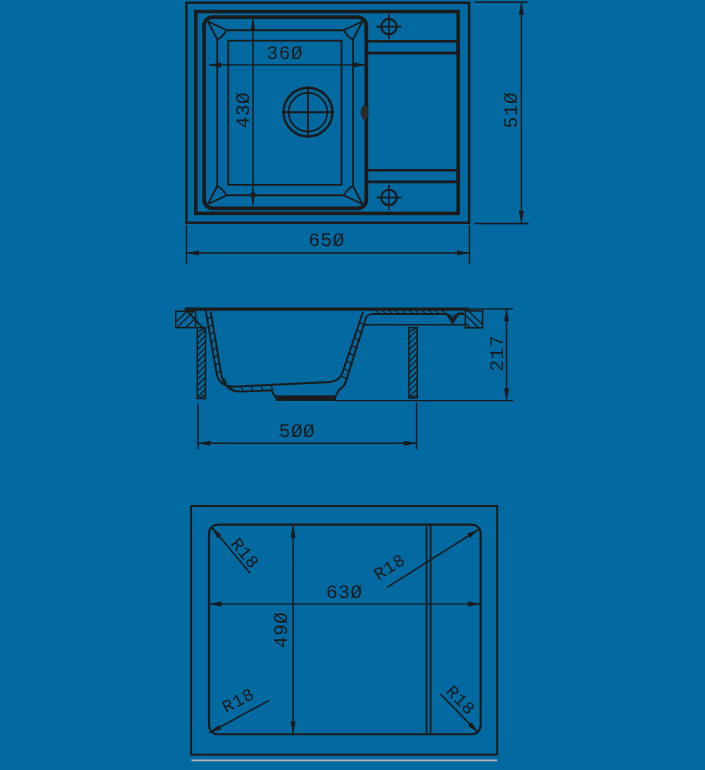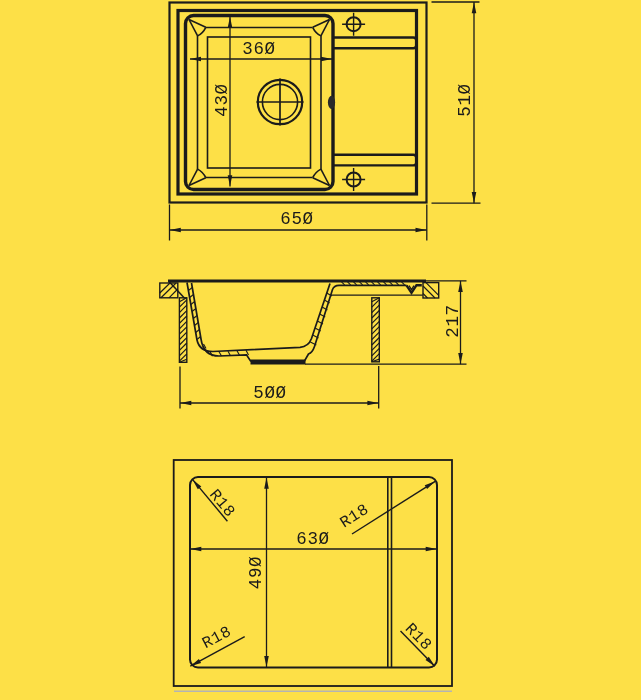--- a/index.html
+++ b/index.html
@@ -1,16 +1,16 @@
 <!DOCTYPE html>
 <html><head>
 <meta charset="utf-8">
 <style>
 html,body{margin:0;padding:0;background:#ffffff;}
-.page{width:641px;height:700px;position:relative;background:#fde047;overflow:hidden;}
+.page{width:641px;height:700px;position:relative;background:#0369a1;overflow:hidden;}
 svg{filter:blur(0.3px);}
 text{font-family:"Liberation Mono", monospace;fill:#1b1b1b;}
 text.d{font-size:17.5px;letter-spacing:0.6px;}
 text.r{font-size:16px;letter-spacing:0.6px;}
 </style>
 </head>
 <body>
 <div class="page">
 <svg width="641" height="700" viewBox="0 0 641 700" xmlns="http://www.w3.org/2000/svg">
 

